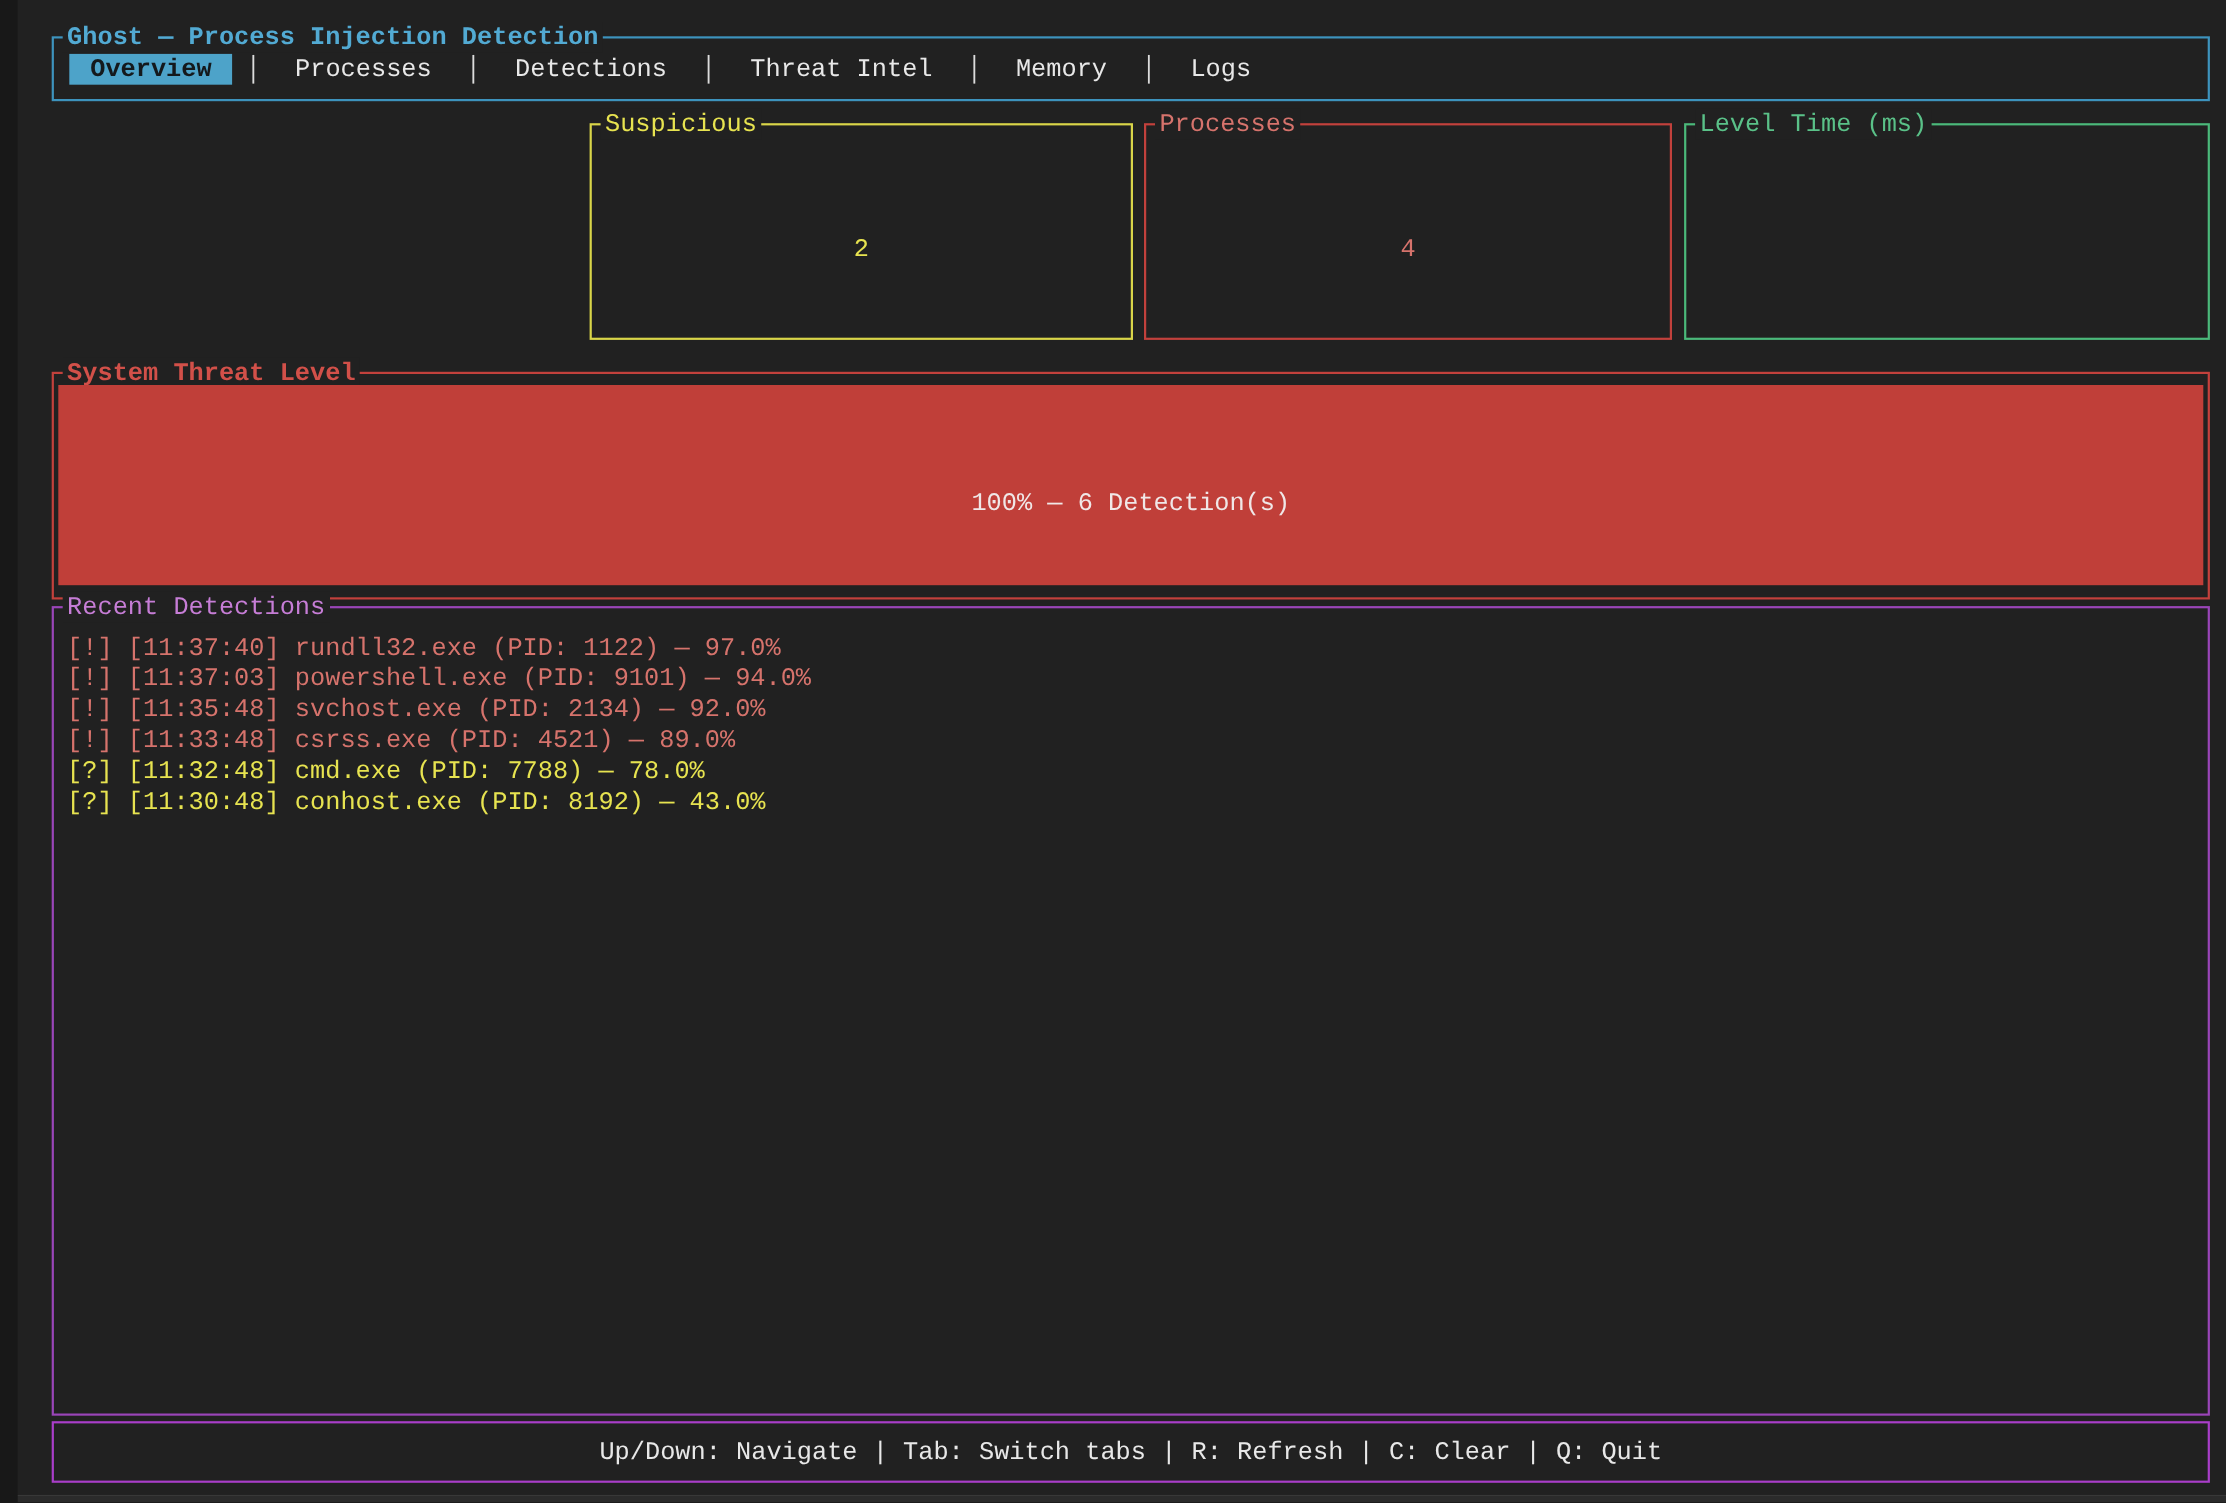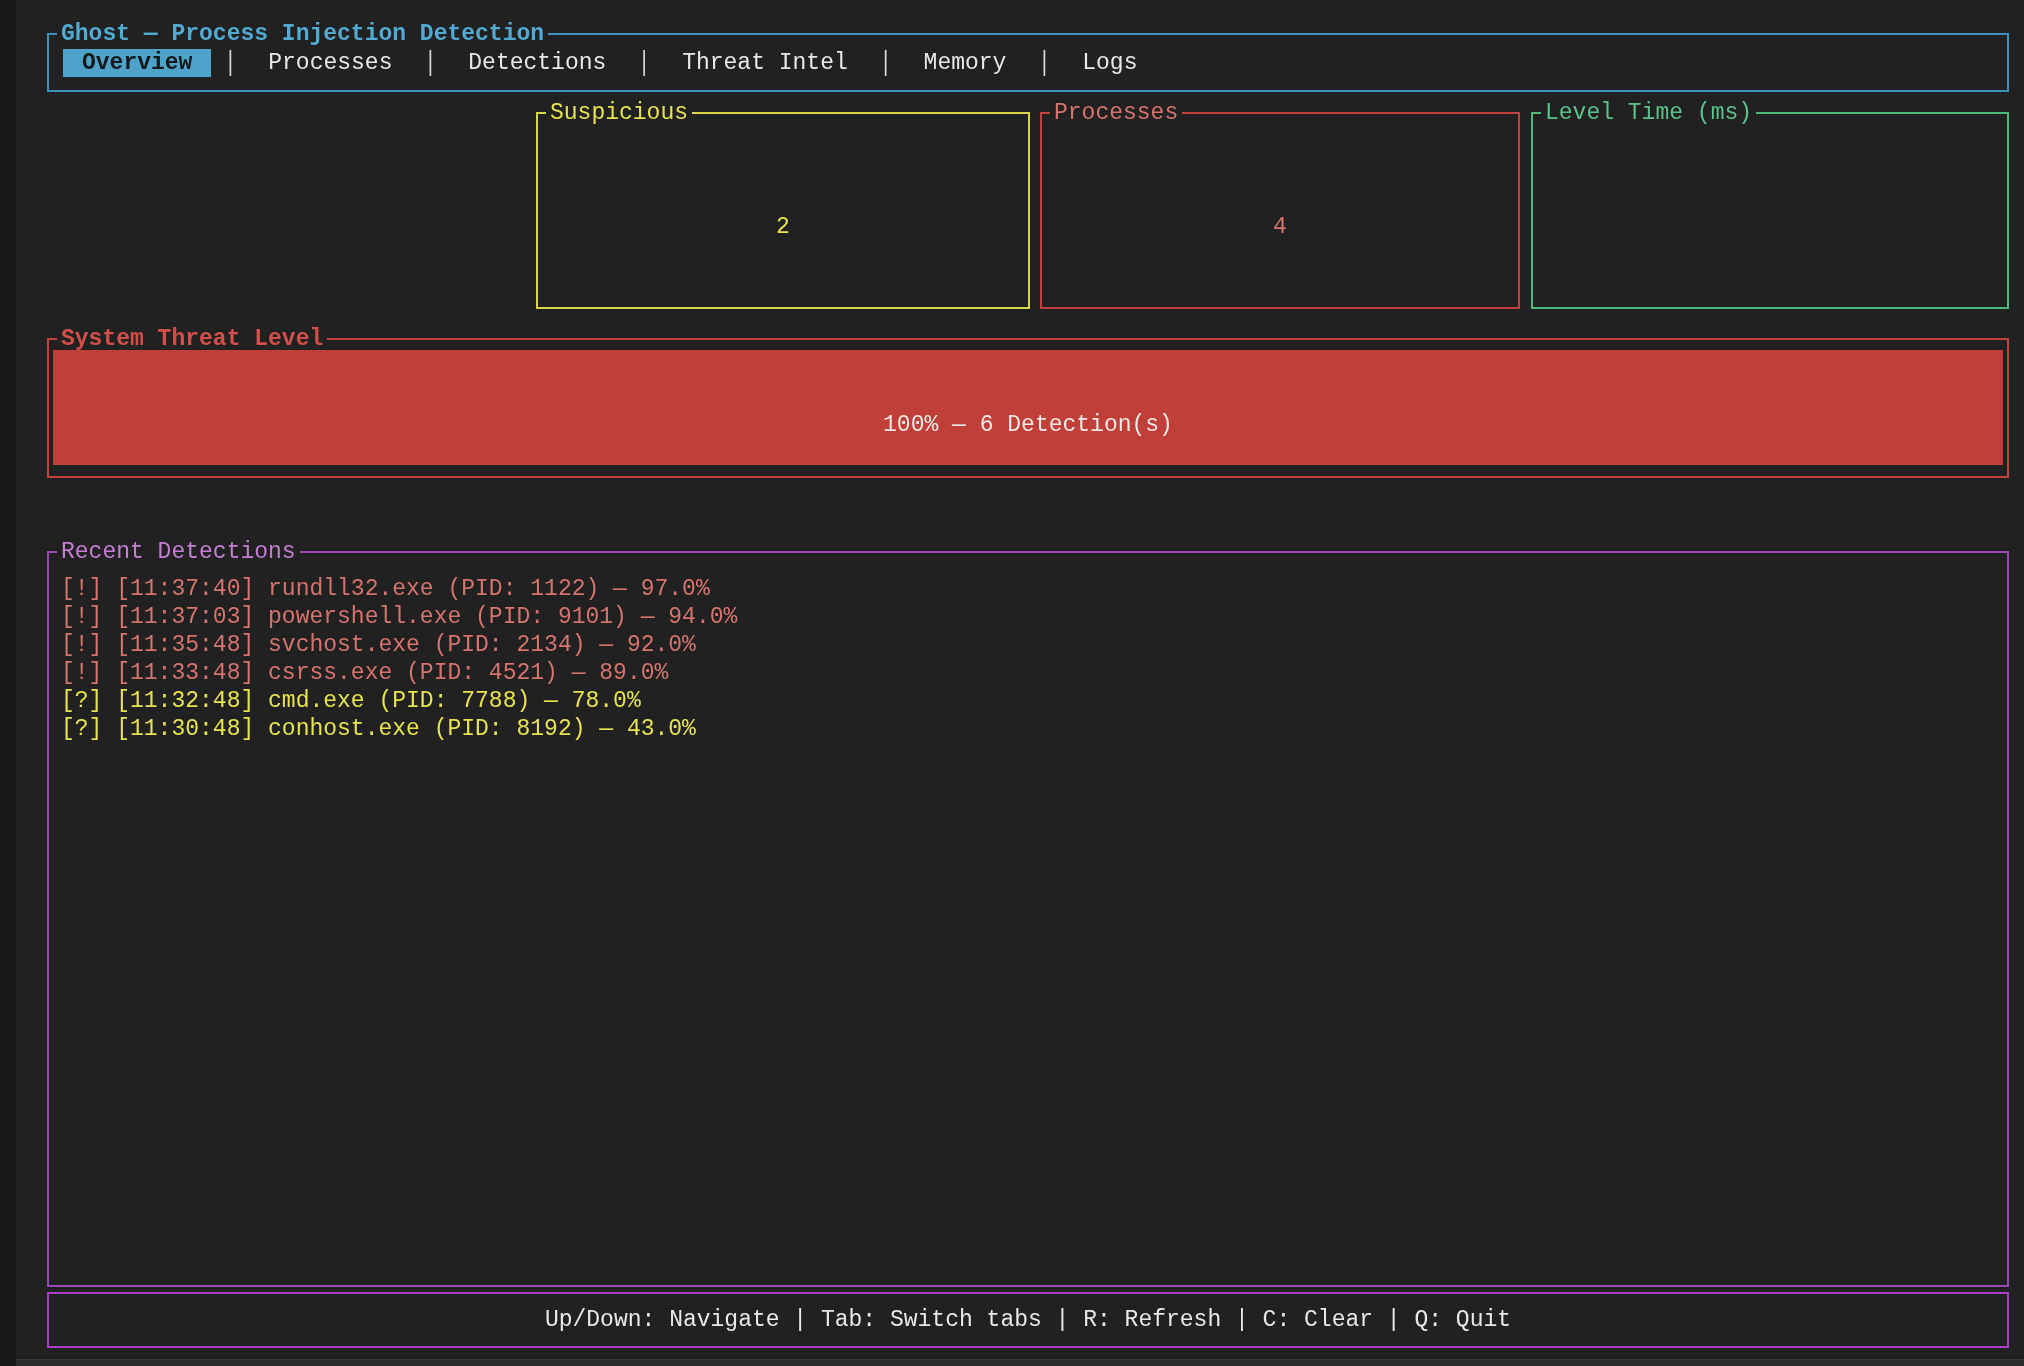--- a/index.html
+++ b/index.html
@@ -46,21 +46,21 @@
   .stat-1 .gauge-fill { background:#4da3c9; }
   .stat-1 .gauge-label { color:#52aad3; }
   .stat-2 .gauge-fill { background:#d9d549; }
   .stat-2 .gauge-label { color:#e7e350; }
   .stat-3 .gauge-fill { background:#c2413c; }
   .stat-3 .gauge-label { color:#d6736c; }
   .stat-4 .gauge-fill { background:#56bf84; }
   .stat-4 .gauge-label { color:#2c352e; }
 
   
-  .threat-panel { left:31px; top:338px; width:1962px; height:140px; border-color:#c2413c; }
+  .threat-panel { left:31px; top:338px; width:1962px; height:207px; border-color:#c2413c; }
   .threat-panel .panel-title { color:#d25049; font-weight:bold; }
   .threat-gauge { position:absolute; left:4px; right:4px; top:10px; bottom:11px; }
   .threat-gauge .gauge-fill { background:#c03f39; }
   .threat-gauge .gauge-label { color:#f0e7e7; top:calc(50% + 17px); }
 
   
   .recent-panel { left:31px; top:551px; width:1962px; height:736px; border-color:#9a45b8; }
   .recent-panel .panel-title { color:#c67dd6; }
   .det-list { position:absolute; left:12px; top:22px; right:12px; }
   .det-row { line-height:28px; white-space:pre; cursor:default; }

